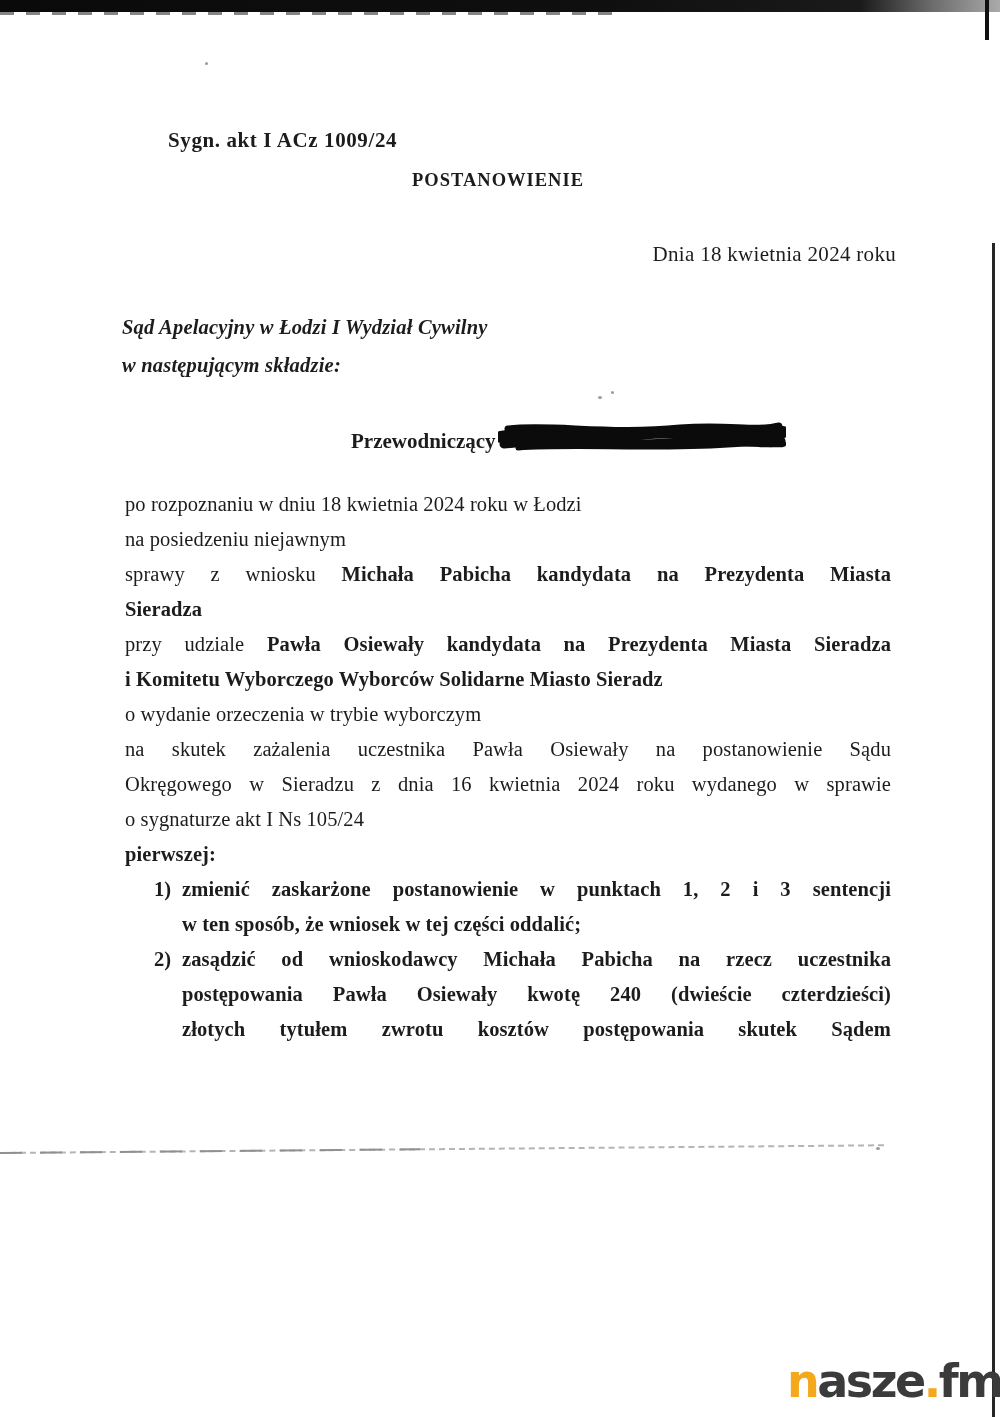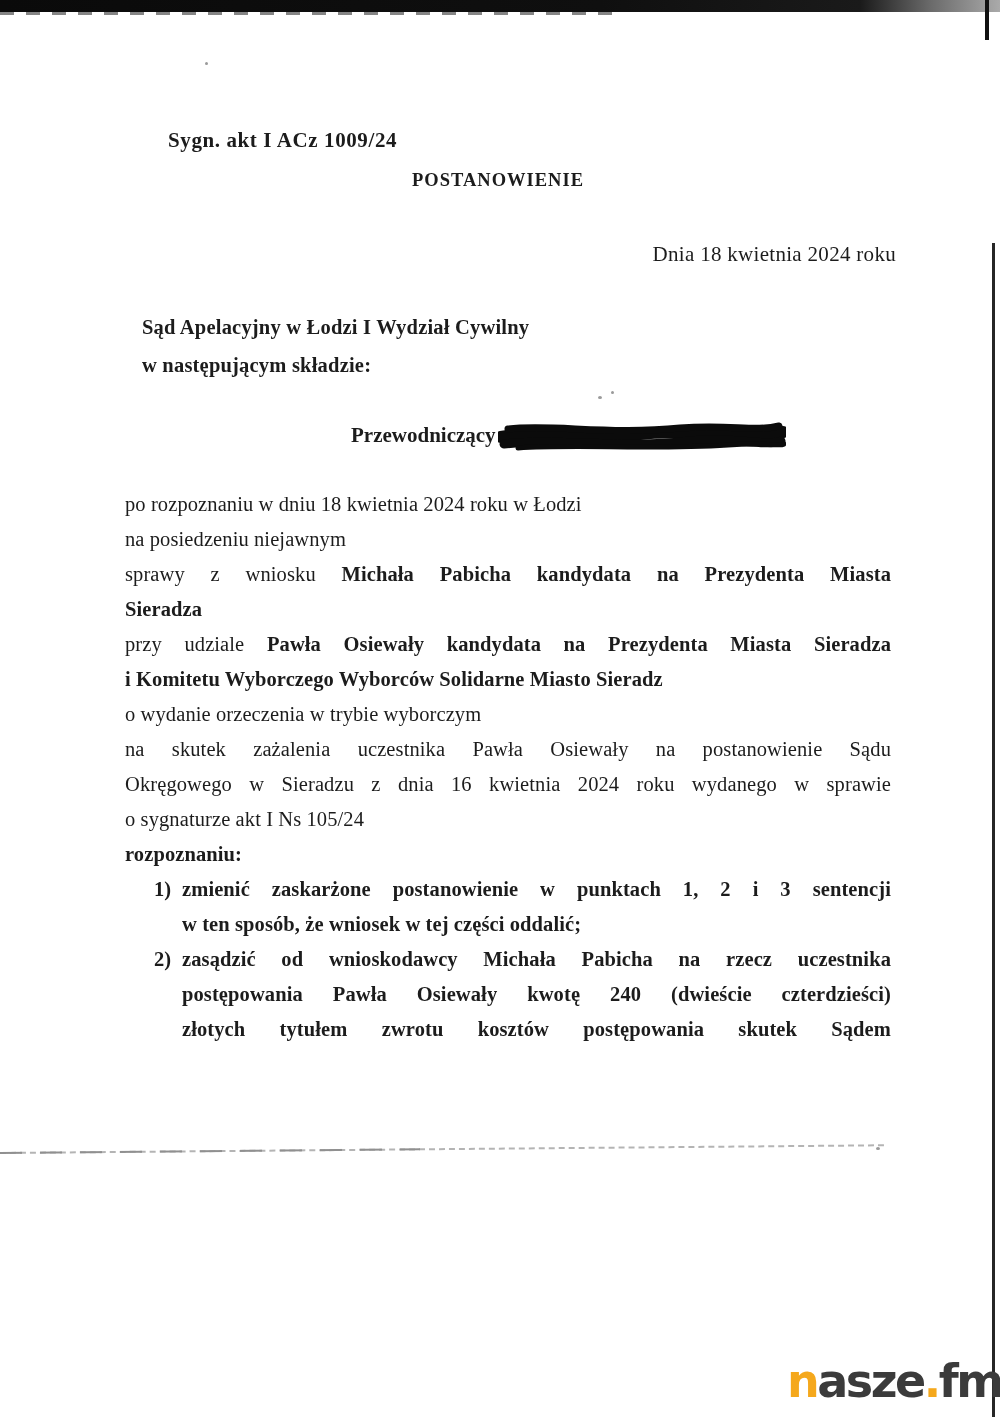--- a/index.html
+++ b/index.html
@@ -49,27 +49,27 @@
   }
   .doc-title {
     position: absolute; left: 412px; top: 170px;
     font-size: 18.5px; font-weight: 700; letter-spacing: 1px;
   }
   .date-line {
     position: absolute; right: 104px; top: 242px;
     font-size: 21px; letter-spacing: .3px;
   }
   .court-block {
-    position: absolute; left: 142px; top: 308px;
-    font-size: 20.5px; font-weight: 700; line-height: 38px; letter-spacing: .2px;
+    position: absolute; left: 122px; top: 308px;
+    font-size: 20.5px; font-weight: 700; line-height: 38px; letter-spacing: .2px; font-style: italic;
   }
   .presiding-row {
     position: absolute; left: 351px; top: 416px;
     font-size: 21px; font-weight: 700;
-    display: flex; align-items: center;
+    display: flex; align-items: flex-end;
   }
   .redaction { margin-left: 2px; margin-top: 4px; }
 
   
   .body-block {
     position: absolute; left: 125px; top: 487px; width: 766px;
     font-size: 20.5px; line-height: 35px; letter-spacing: .1px;
   }
   .bline { text-align: left; white-space: nowrap; }
   .jall { text-align: justify; text-align-last: justify; white-space: normal; }
@@ -128,21 +128,21 @@
     <div class="bline">po rozpoznaniu w dniu 18 kwietnia 2024 roku w Łodzi</div>
     <div class="bline">na posiedzeniu niejawnym</div>
     <div class="bline jall"><span>sprawy z wniosku</span> <span class="b">Michała Pabicha kandydata na Prezydenta Miasta</span></div>
     <div class="bline b">Sieradza</div>
     <div class="bline jall"><span>przy udziale</span> <span class="b">Pawła Osiewały kandydata na Prezydenta Miasta Sieradza</span></div>
     <div class="bline b">i Komitetu Wyborczego Wyborców Solidarne Miasto Sieradz</div>
     <div class="bline">o wydanie orzeczenia w trybie wyborczym</div>
     <div class="bline jall">na skutek zażalenia uczestnika Pawła Osiewały na postanowienie Sądu</div>
     <div class="bline jall">Okręgowego w Sieradzu z dnia 16 kwietnia 2024 roku wydanego w sprawie</div>
     <div class="bline">o sygnaturze akt I Ns 105/24</div>
-    <div class="bline b">rozpoznaniu:</div>
+    <div class="bline b">pierwszej:</div>
 
     <div class="ruling-list">
       <div class="ruling">
         <span class="num">1)</span>
         <div class="rline jall">zmienić zaskarżone postanowienie w punktach 1, 2 i 3 sentencji</div>
         <div class="rline">w ten sposób, że wniosek w tej części oddalić;</div>
       </div>
       <div class="ruling">
         <span class="num">2)</span>
         <div class="rline jall">zasądzić od wnioskodawcy Michała Pabicha na rzecz uczestnika</div>

